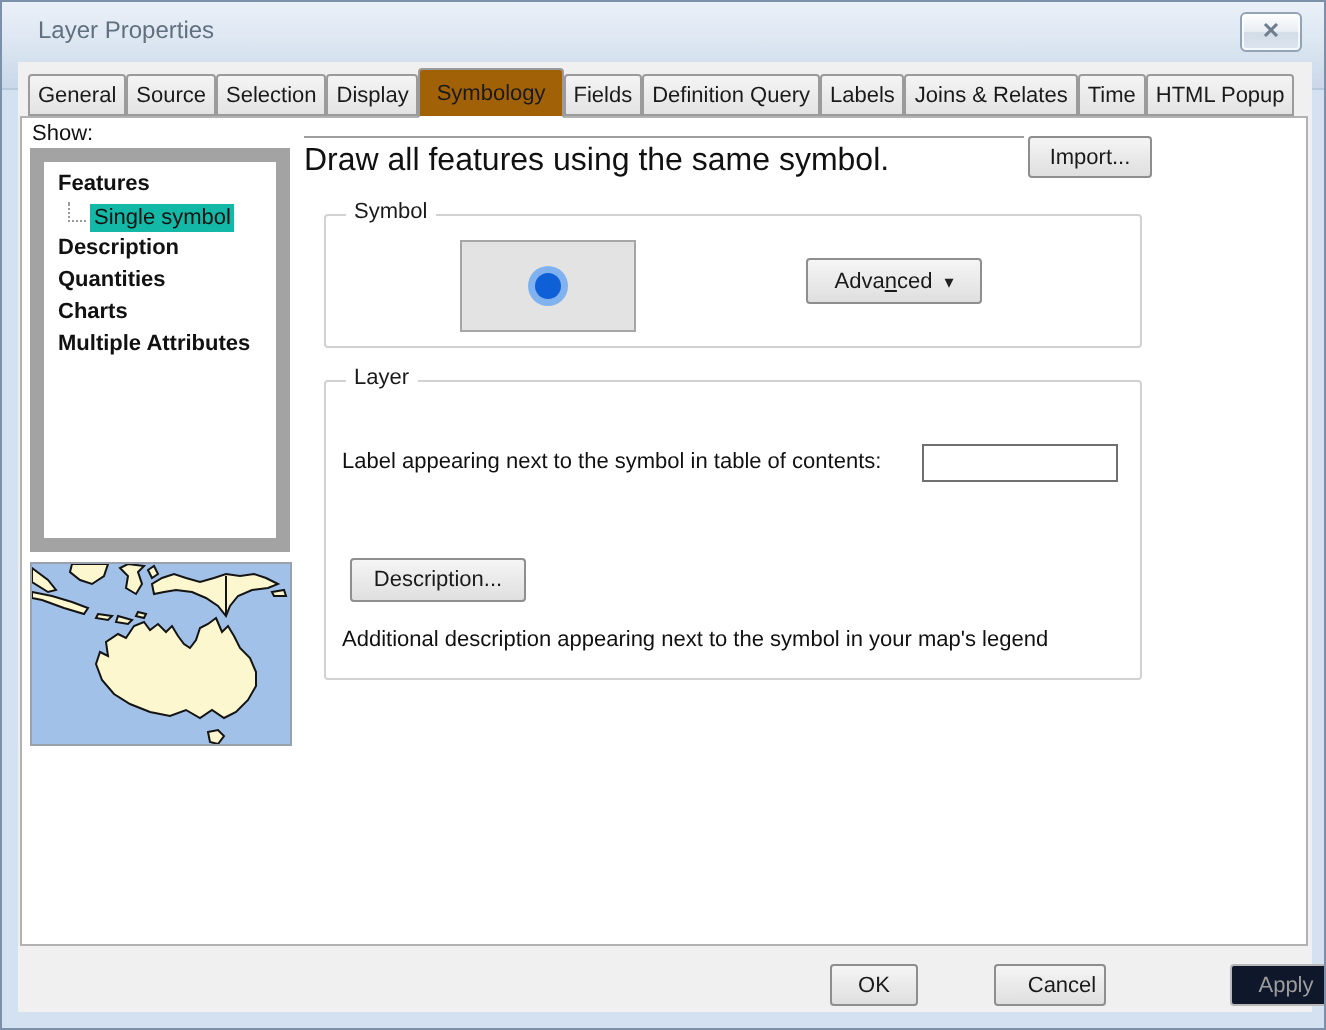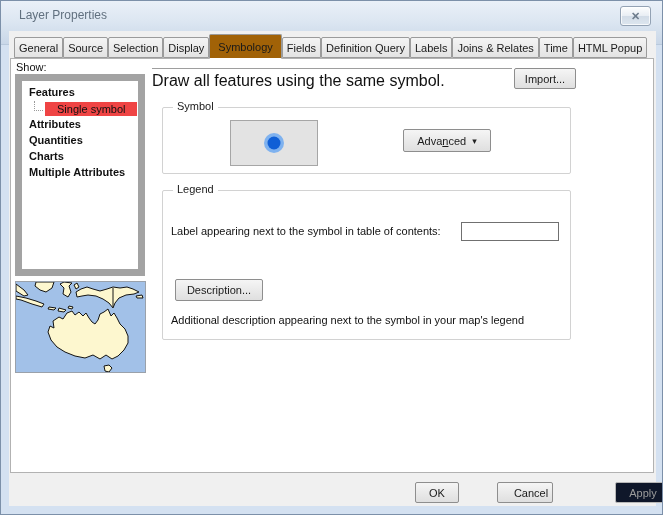--- a/index.html
+++ b/index.html
@@ -63,21 +63,21 @@
   .listbox {
     position:absolute; left:4px; top:15px; width:130px; height:202px;
     background:#fff; border:7px solid #a3a3a3; padding-top:3px; overflow:hidden;
   }
   .lb-row { height:16px; line-height:16px; padding-left:7px; font-weight:bold; cursor:default; }
   .lb-row.child { font-weight:normal; padding-left:8px; display:flex; align-items:flex-end; }
   .tree-connector {
     display:inline-block; width:9px; height:10px; margin:0 2px 5px 4px;
     border-left:1px dotted #9a9a9a; border-bottom:1px dotted #9a9a9a;
   }
-  .tree-sel { background:#ef4444; padding:0 12px; line-height:14px; }
+  .tree-sel { background:#14b8a6; padding:0 2px; line-height:14px; }
 
   .map-preview {
     position:absolute; left:4px; top:222px; width:131px; height:92px;
     border:1px solid #9aa1aa; overflow:hidden;
   }
   .map-preview svg { display:block; }
   .map-preview path, .map-preview line { stroke:#141414; stroke-width:1; }
 
   
   .hdr-rule {
@@ -159,21 +159,21 @@
     <div class="page">
 
       <div class="show-label">Show:</div>
 
       <div class="listbox">
         <div class="lb-row">Features</div>
         <div class="lb-row child">
           <span class="tree-connector"></span>
           <span class="tree-sel">Single symbol</span>
         </div>
-        <div class="lb-row">Attributes</div>
+        <div class="lb-row">Description</div>
         <div class="lb-row">Quantities</div>
         <div class="lb-row">Charts</div>
         <div class="lb-row">Multiple Attributes</div>
       </div>
 
       <div class="map-preview">
         <svg width="129" height="90" viewBox="0 0 129 90">
           <rect x="0" y="0" width="129" height="90" fill="#a2c1e8"></rect>
 
           <path d="M 0,2 L 8,8 L 12,13 L 8,14 L 0,9 Z" fill="#fdf7cf"></path>
@@ -213,21 +213,21 @@
             <circle cx="11" cy="11" r="6.5" fill="#0f5fd6"></circle>
           </svg>
         </div>
         <div class="btn btn-advanced">
           <span><span>Adva</span><span class="mn">n</span><span>ced</span></span>
           <span class="dd-arrow">▾</span>
         </div>
       </div>
 
       <div class="groupbox gb-legend">
-        <span class="gb-caption">Legend</span>
+        <span class="gb-caption">Layer</span>
         <div class="legend-label">Label appearing next to the symbol in table of contents:</div>
         <input class="legend-input" type="text" value="" style="">
         <div class="btn btn-description">Description...</div>
         <div class="legend-additional">Additional description appearing next to the symbol in your map's legend</div>
       </div>
 
     </div>
 
     <div class="btn btn-ok">OK</div>
     <div class="btn btn-cancel">Cancel</div>

